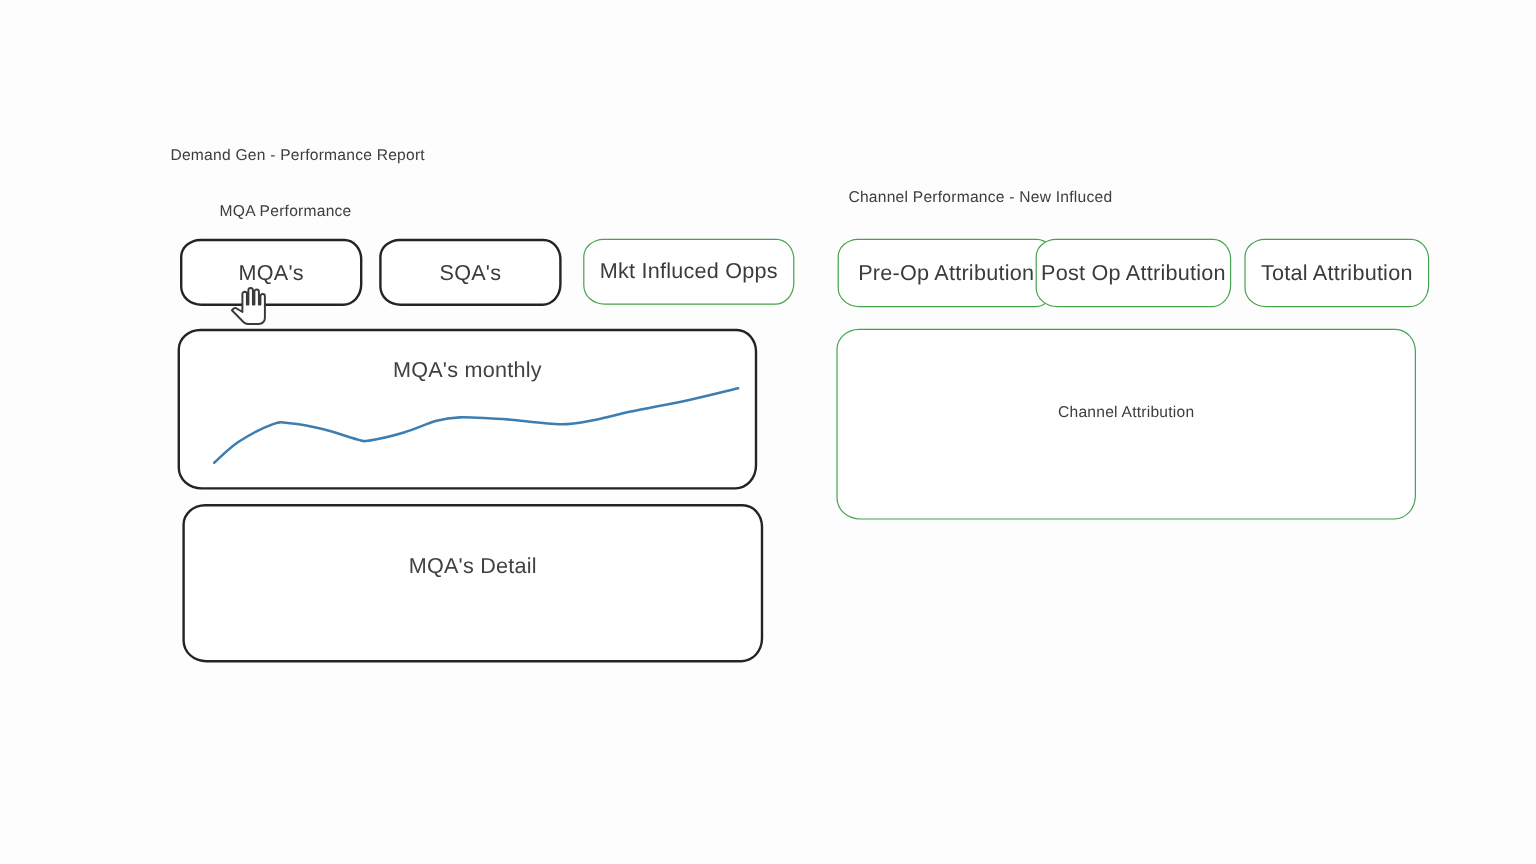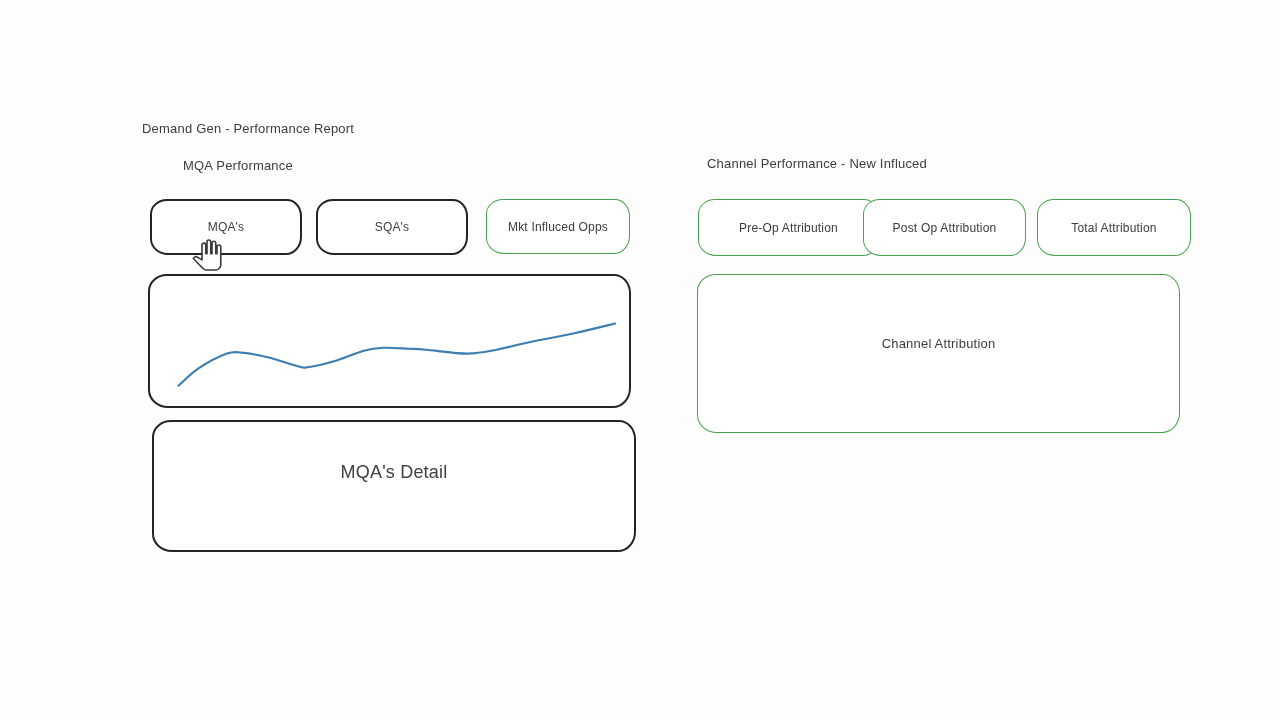--- a/index.html
+++ b/index.html
@@ -6,21 +6,21 @@
   .canvas{
     position:relative;width:1280px;height:720px;overflow:hidden;
     background:#fdfdfd;
     font-family:"Liberation Sans","DejaVu Sans",sans-serif;
     color:#3e3e3e;
     padding-left:23px;
   }
   .txt-label{position:absolute;font-size:13px;letter-spacing:.2px;color:#3d3d3d;white-space:nowrap;}
   .card{
     position:absolute;display:flex;align-items:center;justify-content:center;
-    background:#ffffff;font-size:12px;color:#3b3b3b;letter-spacing:.2px;
+    background:#ffffff;font-size:18px;color:#3b3b3b;letter-spacing:.2px;
     border:2px solid #242424;
     border-radius:17px 15px 16px 18px / 15px 17px 18px 16px;
     box-sizing:border-box;white-space:nowrap;
   }
   .card.green{border:1.6px solid #45a24e;}
   .panel{
     position:absolute;background:#ffffff;box-sizing:border-box;
     border:2px solid #242424;
     border-radius:19px 17px 18px 20px / 17px 19px 20px 18px;
   }
@@ -32,25 +32,25 @@
   }
   #panel-monthly .panel-title{top:22px;}
   #panel-detail .panel-title{top:50%;transform:translateY(-50%) translateY(-14px);}
   #panel-channel .panel-label{
     position:absolute;left:0;right:0;text-align:center;
     top:50%;transform:translateY(-50%) translateY(-11px);
     font-size:13px;color:#3d3d3d;letter-spacing:.2px;
   }
   #sparkline-svg{position:absolute;inset:0;width:100%;height:100%;display:block;}
   #title{left:142px;top:121px;}
-  #label-left{left:183px;top:158px;}
+  #label-left{left:183px;top:168px;}
   #label-right{left:707px;top:156px;}
   #card-mqas{left:150px;top:199px;width:152px;height:56px;}
   #card-sqas{left:316px;top:199px;width:152px;height:56px;}
-  #card-mkt{left:486px;top:199px;width:144px;height:55px;}
+  #card-mkt{left:486px;top:199px;width:176px;height:55px;}
   #card-preop{left:698px;top:199px;width:181px;height:57px;}
   #card-postop{left:863px;top:199px;width:163px;height:57px;}
   #card-total{left:1037px;top:199px;width:154px;height:57px;}
   #panel-monthly{left:148px;top:274px;width:483px;height:134px;}
   #panel-detail{left:152px;top:420px;width:484px;height:132px;}
   #panel-channel{left:697px;top:274px;width:483px;height:159px;}
   #hand-cursor{position:absolute;left:192px;top:239px;width:30px;height:32px;pointer-events:none;}
 </style>
 </head>
 <body>
@@ -65,20 +65,21 @@
     <span>MQA's</span>
   </div>
   <div id="card-sqas" class="card">
     <span>SQA's</span>
   </div>
   <div id="card-mkt" class="card green">
     <span>Mkt Influced Opps</span>
   </div>
 
   <div id="panel-monthly" class="panel">
+    <div class="panel-title">MQA's monthly</div>
     <svg id="sparkline-svg" viewBox="0 0 483 134" aria-hidden="true">
       <path fill="none" stroke-linecap="round" stroke-linejoin="round" d="M24,113C27.5,110,36.666666666666664,100.5,45,95C53.333333333333336,89.5,66.66666666666667,82.66666666666667,74,80C81.33333333333333,77.33333333333333,81.83333333333333,78.33333333333333,89,79C96.16666666666667,79.66666666666667,107.33333333333333,81.66666666666667,117,84C126.66666666666667,86.33333333333333,140.33333333333334,91.33333333333333,147,93C153.66666666666666,94.66666666666667,150.33333333333334,95,157,94C163.66666666666666,93,177.33333333333334,89.83333333333333,187,87C196.66666666666666,84.16666666666667,207,79.16666666666667,215,77C223,74.83333333333333,227.16666666666666,74.33333333333333,235,74C242.83333333333334,73.66666666666667,254.66666666666666,74.66666666666667,262,75C269.3333333333333,75.33333333333333,269,75.16666666666667,279,76C289,76.83333333333333,309.8333333333333,80,322,80C334.1666666666667,80,342,77.83333333333333,352,76C362,74.16666666666667,368.6666666666667,71.83333333333333,382,69C395.3333333333333,66.16666666666667,416.6666666666667,62.333333333333336,432,59C447.3333333333333,55.666666666666664,467,50.666666666666664,474,49" stroke="#3d7eb2" stroke-width="2.2"></path>
     </svg>
   </div>
 
   <div id="panel-detail" class="panel">
     <div class="panel-title">MQA's Detail</div>
   </div>
 
   <div id="label-right" class="txt-label">Channel Performance - New Influced</div>

